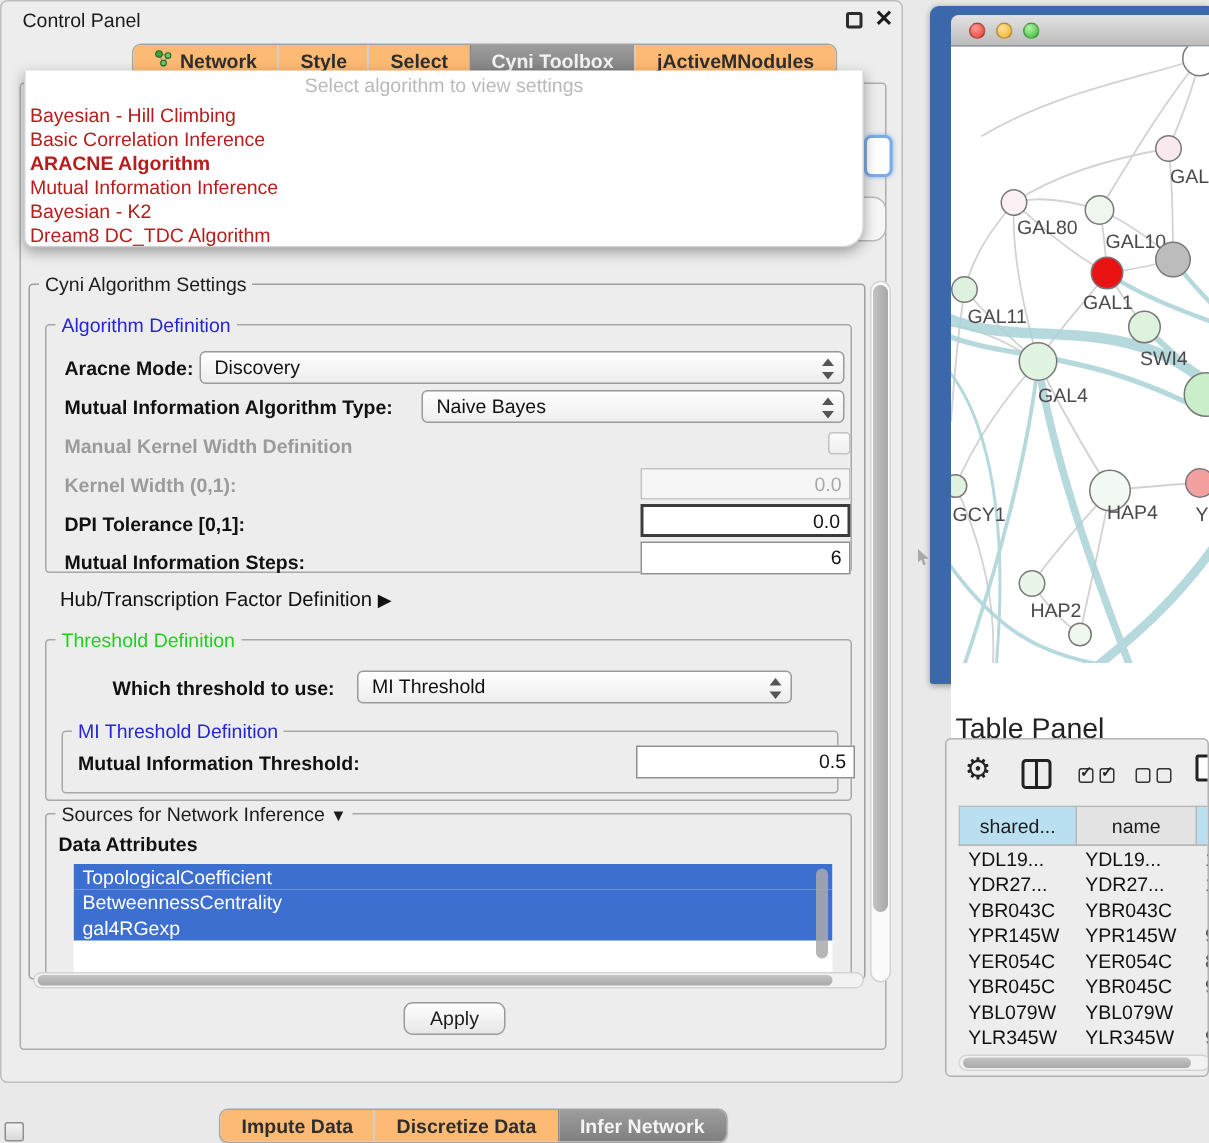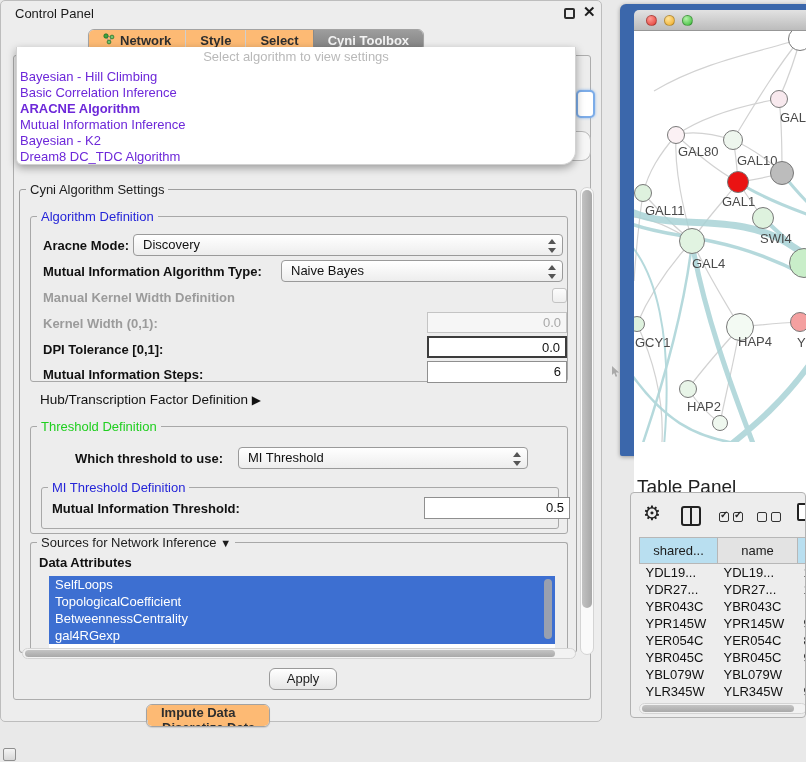--- a/index.html
+++ b/index.html
@@ -17,37 +17,37 @@
   }
   #cp-title { position:absolute; left:14px; top:5px; font-size:13px; color:#1a1a1a; }
   #float-btn { position:absolute; left:563px; top:7px; width:11px; height:11px; border:2px solid #2c2c2c; border-radius:2px; background:transparent; }
   #close-btn { position:absolute; left:582px; top:2px; font-size:15px; font-weight:bold; color:#1c1c1c; }
 
   .tabgroup { position:absolute; display:flex; height:23px; border:1px solid #a3a3a3; border-radius:6px; overflow:hidden; background:#ffffff; box-shadow:0 1px 1px rgba(0,0,0,0.12); }
   .tab { display:flex; align-items:center; gap:5px; padding:0 14px; font-size:13px; font-weight:bold; color:#2e2e2e; background:#fdba74; border-left:1px solid #cfcfcf; white-space:nowrap; }
   .tab:first-child { border-left:none; }
   .tab.selected { background:linear-gradient(#9d9d9d,#7f7f7f); color:#f4f4f4; border-left-color:#8a8a8a; }
   #top-tabs { left:87px; top:28px; }   
-  #bottom-tabs { left:145px; top:703px;flex-direction:column; }
+  #bottom-tabs { left:145px; top:738px; }
 
   #content-panel { position:absolute; left:12px; top:54px; width:578px; height:645px; border:1px solid #adadad; border-radius:3px; background:#ededed; }
 
   
   #frag-combo-blue { position:absolute; left:575px; top:89px; width:19px; height:28px; background:#fff; border:2px solid #7cacе8; border:2px solid #7cace8; border-radius:5px; box-shadow:0 0 3px #86b4ec; }
   #frag-combo { position:absolute; left:500px; top:130px; width:90px; height:30px; border:1px solid #b8b8b8; border-radius:9px; background:#f6f6f6; }
 
   
   #popup {
     position:absolute; left:15px; top:46px; width:560px; height:118px;
     background:#ffffff; border:1px solid #d2d2d2; border-top:none;
     border-radius:0 0 14px 6px; box-shadow:0 3px 9px rgba(0,0,0,0.35);
     z-index:40; overflow:hidden;
   }
   #popup-header { height:22px; line-height:20px; text-align:center; color:#b9b9b9; font-size:13px; }
-  .popup-item { height:16px; line-height:16px; padding-left:3px; font-size:13px; color:#6d28d9; }
+  .popup-item { height:16px; line-height:16px; padding-left:3px; font-size:13px; color:#b91c1c; }
   .popup-item.bold { font-weight:bold; }
 
   
   .groupbox { position:absolute; border:1px solid #9e9e9e; border-radius:3px; }
   .group-title { position:absolute; top:-8px; left:6px; background:#ededed; padding:0 4px; font-size:13px; white-space:nowrap; }
   .t-black { color:#1c1c1c; } .t-blue { color:#2525d8; } .t-green { color:#1fcf1f; }
 
   .lbl { position:absolute; font-size:13px; font-weight:bold; color:#111; white-space:nowrap; }
   .lbl.disabled { color:#9b9b9b; }
   .plain { font-weight:normal; }
@@ -133,20 +133,23 @@
         <span>Network</span>
       </div>
       <div class="tab">
           <span>Style</span>
         </div>
       <div class="tab">
           <span>Select</span>
         </div>
       <div class="tab selected">
           <span>Cyni Toolbox</span>
+        </div>
+      <div class="tab">
+          <span>jActiveMNodules</span>
         </div>
     </div>
 
     <div id="content-panel"></div>
 
     <div id="frag-combo-blue"></div>
     <div id="frag-combo"></div>
 
     <div id="popup">
       <div id="popup-header">Select algorithm to view settings</div>
@@ -187,21 +190,20 @@
           <span class="group-title t-blue">MI Threshold Definition</span>
           <span class="lbl" style="left:10px; top:13px;">Mutual Information Threshold:</span>
           <div class="field" style="left:382px; top:9px; width:146px;">0.5</div>
         </div>
       </div>
 
       <div class="groupbox" style="left:10px; top:352px; width:538px; height:111px; border-color:#a8a8a8; border-bottom:none;">
         <span class="group-title t-black"><span>Sources for Network Inference</span> <span style="font-size:11px;">▼</span></span>
         <span class="lbl" style="left:8px; top:12px;">Data Attributes</span>
         <div id="attr-list" style="left:18px; top:33px; width:506px; height:73px;">
-          <div class="attr-item selected">SelfLoops</div>
           <div class="attr-item selected">TopologicalCoefficient</div>
           <div class="attr-item selected">BetweennessCentrality</div>
           <div class="attr-item selected">gal4RGexp</div>
           <div id="attr-thumb"></div>
         </div>
       </div>
 
       <div class="hscroll" style="left:2px; top:458px; width:554px;">
         <div class="hthumb" style="left:2px; width:530px;"></div>
       </div>

